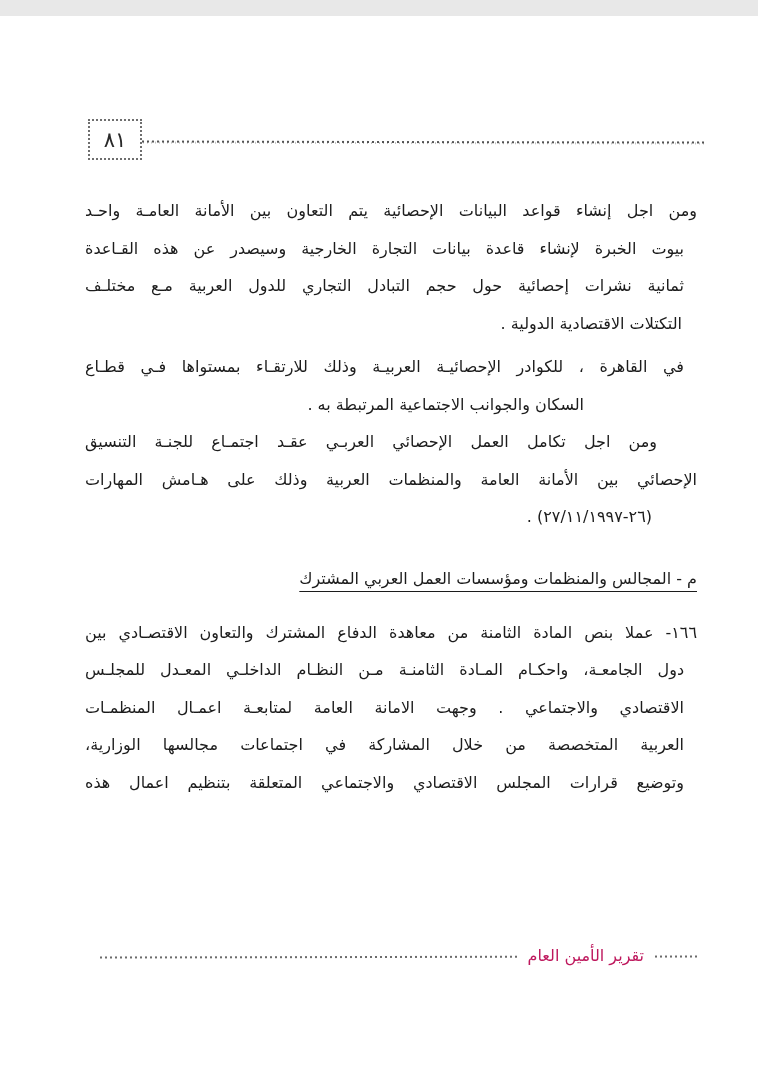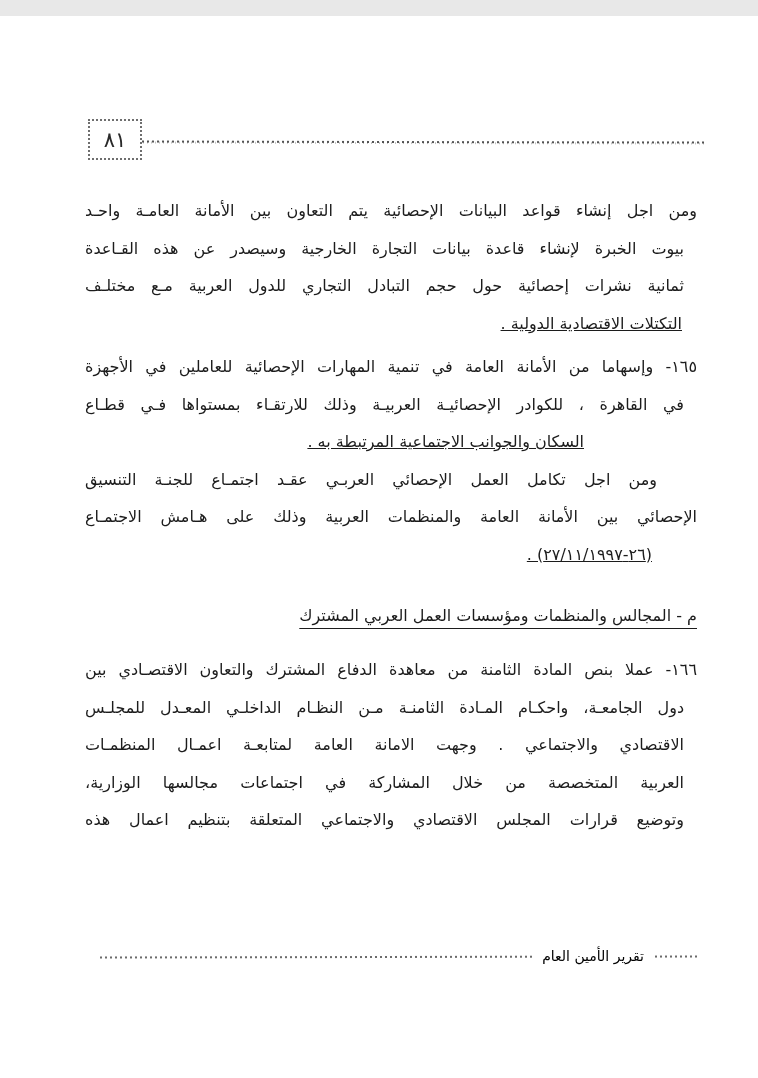--- a/index.html
+++ b/index.html
@@ -36,21 +36,21 @@
   .content{
     position:absolute;left:85px;top:176px;width:612px;
     direction:rtl;
     font-size:16px;
     line-height:37.5px;
     color:#1c1c1c;
   }
   .para{margin:0;}
   .mt6{margin-top:6px;}
   .line{text-align:justify;text-align-last:justify;-moz-text-align-last:justify;}
-  .line.r{text-align:right;text-align-last:right;text-decoration:underline;-moz-text-align-last:right;}
+  .line.r{text-align:right;text-align-last:right;-moz-text-align-last:right;}
   .hang{padding-right:13px;}
   .ind40{padding-right:40px;}
   .pr15{padding-right:15px;}
   .pr45{padding-right:45px;}
   .pr113{padding-right:113px;}
   .heading{
     margin:24px 0 16px 0;
     line-height:38px;
     text-align:left;text-align-last:right;-moz-text-align-last:right;
     text-decoration:underline;
@@ -65,23 +65,23 @@
     background-size:100% 2px;
     background-repeat:no-repeat;
     background-position:0 1px;
     transform:rotate(-0.1deg);
   }
   .footer-stamp{
     position:absolute;top:926px;right:104px;
     background:#ffffff;
     padding:0 10px;
     direction:rtl;
-    font-size:14px;
+    font-size:16px;
     line-height:28px;
-    color:#000000;
+    color:#be185d;
     letter-spacing:.5px;
     text-shadow:0 0 1px rgba(255,255,255,.9);
     z-index:2;
     text-align:center;
   }
 </style>
 </head>
 <body>
 
 <div class="page">
@@ -95,28 +95,27 @@
   <div class="content">
 
     <div class="para">
       <div class="line">ومن اجل إنشاء قواعد البيانات الإحصائية يتم التعاون بين الأمانة العامـة واحـد</div>
       <div class="line hang">بيوت الخبرة لإنشاء قاعدة بيانات التجارة الخارجية وسيصدر عن هذه القـاعدة</div>
       <div class="line hang">ثمانية نشرات إحصائية حول حجم التبادل التجاري للدول العربية مـع مختلـف</div>
       <div class="line r pr15">التكتلات الاقتصادية الدولية .</div>
     </div>
 
     <div class="para mt6">
-      <div class="line">١٦٥- وإسهاما من الأمانة العامة في تنمية المهارات الإحصائية للعاملين في الأجهزة</div>
       <div class="line hang">في القاهرة ، للكوادر الإحصائيـة العربيـة وذلك للارتقـاء بمستواها فـي قطـاع</div>
       <div class="line r pr113">السكان والجوانب الاجتماعية المرتبطة به .</div>
     </div>
 
     <div class="para">
       <div class="line ind40">ومن اجل تكامل العمل الإحصائي العربـي عقـد اجتمـاع للجنـة التنسيق</div>
-      <div class="line">الإحصائي بين الأمانة العامة والمنظمات العربية وذلك على هـامش الاجتمـاع</div>
+      <div class="line">الإحصائي بين الأمانة العامة والمنظمات العربية وذلك على هـامش المهارات</div>
       <div class="line r pr45">(٢٦-٢٧/١١/١٩٩٧) .</div>
     </div>
 
     <div class="heading">م - المجالس والمنظمات ومؤسسات العمل العربي المشترك</div>
 
     <div class="para">
       <div class="line">١٦٦- عملا بنص المادة الثامنة من معاهدة الدفاع المشترك والتعاون الاقتصـادي بين</div>
       <div class="line hang">دول الجامعـة، واحكـام المـادة الثامنـة مـن النظـام الداخلـي المعـدل للمجلـس</div>
       <div class="line hang">الاقتصادي والاجتماعي . وجهت الامانة العامة لمتابعـة اعمـال المنظمـات</div>
       <div class="line hang">العربية المتخصصة من خلال المشاركة في اجتماعات مجالسها الوزارية،</div>

